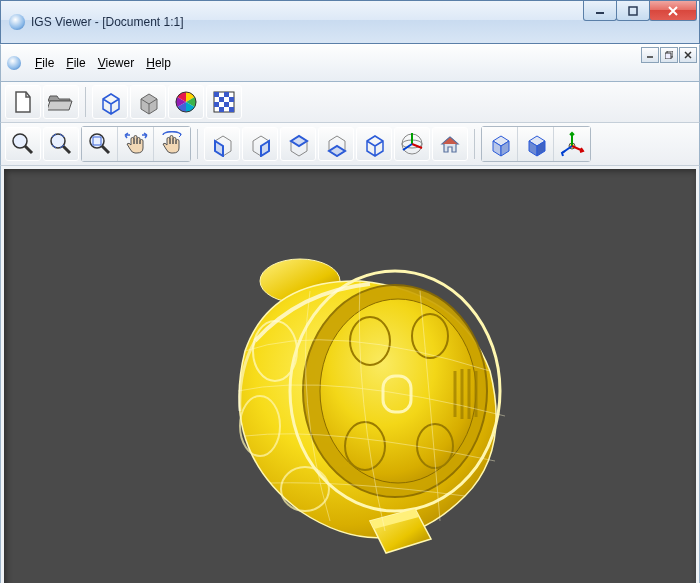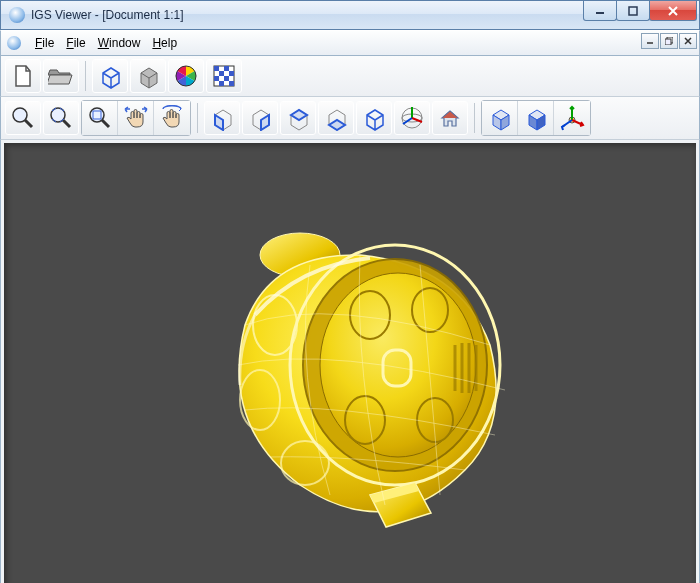--- a/index.html
+++ b/index.html
@@ -6,21 +6,21 @@
   body {
     font-family: 'Segoe UI', Tahoma, sans-serif;
     font-size: 12px;
     background: #fff;
     width: 700px;
     height: 583px;
     overflow: hidden;
   }
   
   .titlebar {
-    height: 30px;
+    height: 44px;
     background: linear-gradient(to bottom, #eef4fb 0%, #dde9f7 45%, #c9dbf0 46%, #d8e6f5 100%);
     border: 1px solid #5a7fa8;
     display: flex;
     align-items: center;
     padding: 0 2px 0 8px;
     position: relative;
   }
   .titlebar .app-icon {
     width: 16px; height: 16px;
     background: radial-gradient(circle at 40% 35%, #fff, #8bb9e8 60%, #2b6bb5);
@@ -45,21 +45,21 @@
   }
   .win-btn.close {
     width: 48px;
     background: linear-gradient(to bottom, #f0a6a0 0%, #e77168 45%, #d8463c 46%, #e25b52 100%);
     color: #fff;
   }
   .win-btn svg { display:block; }
 
   
   .menubar {
-    height: 26px;
+    height: 38px;
     background: linear-gradient(to bottom, #fdfefe, #e9eef4);
     border: 1px solid #9db4c9;
     border-top: 1px solid #fff;
     display: flex; align-items: center;
     padding-left: 6px;
     position: relative;
   }
   .menubar .app-icon-sm {
     width: 14px; height: 14px;
     background: radial-gradient(circle at 40% 35%, #fff, #8bb9e8 60%, #2b6bb5);
@@ -157,21 +157,21 @@
           <path d="M2 1 L10 9 M10 1 L2 9" stroke="#fff" stroke-width="2"></path>
         </svg>
     </div>
   </div>
 </div>
 
 <div class="menubar">
   <div class="app-icon-sm"></div>
   <span class="menu-item">File</span>
   <span class="menu-item">File</span>
-  <span class="menu-item">Window</span>
+  <span class="menu-item">Viewer</span>
   <span class="menu-item">Help</span>
   <div class="mdi-controls">
     <div class="mdi-btn">
         <svg width="8" height="8">
           <line x1="1" y1="6" x2="7" y2="6" stroke="#333" stroke-width="1.5"></line>
         </svg>
       </div>
     <div class="mdi-btn">
         <svg width="8" height="8">
           <rect x="2" y="0" width="6" height="6" fill="none" stroke="#333"></rect>

